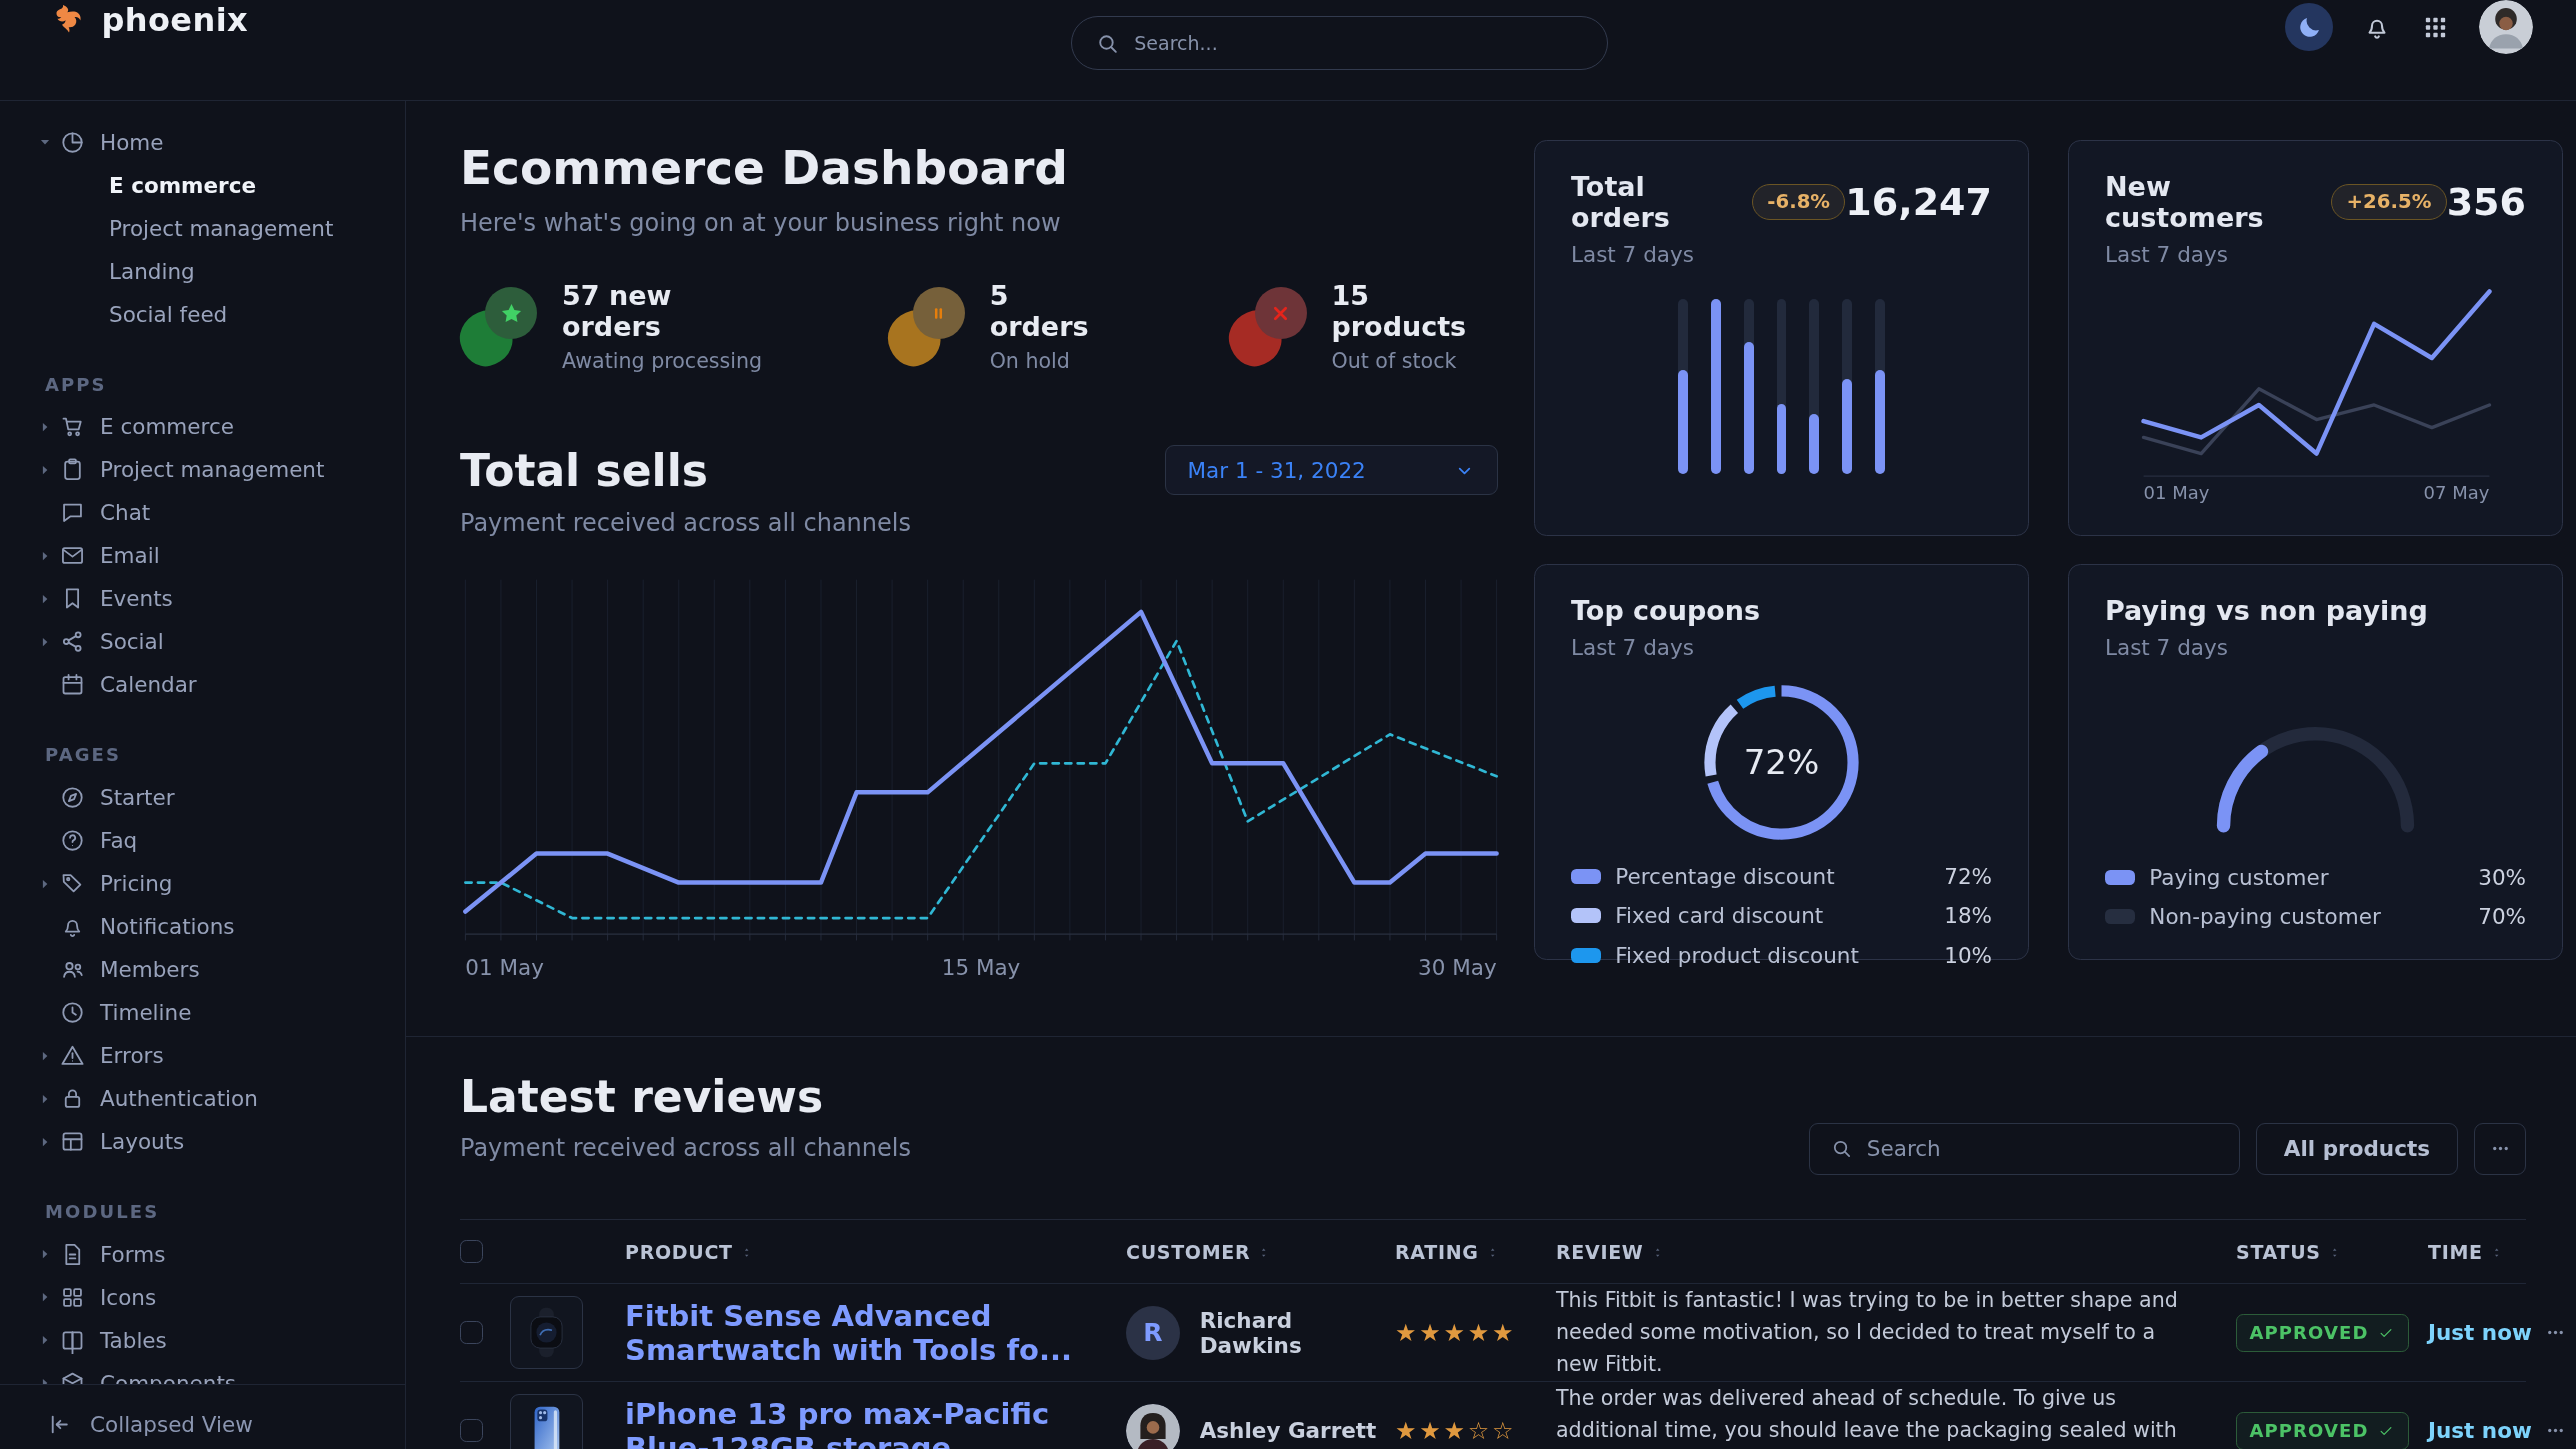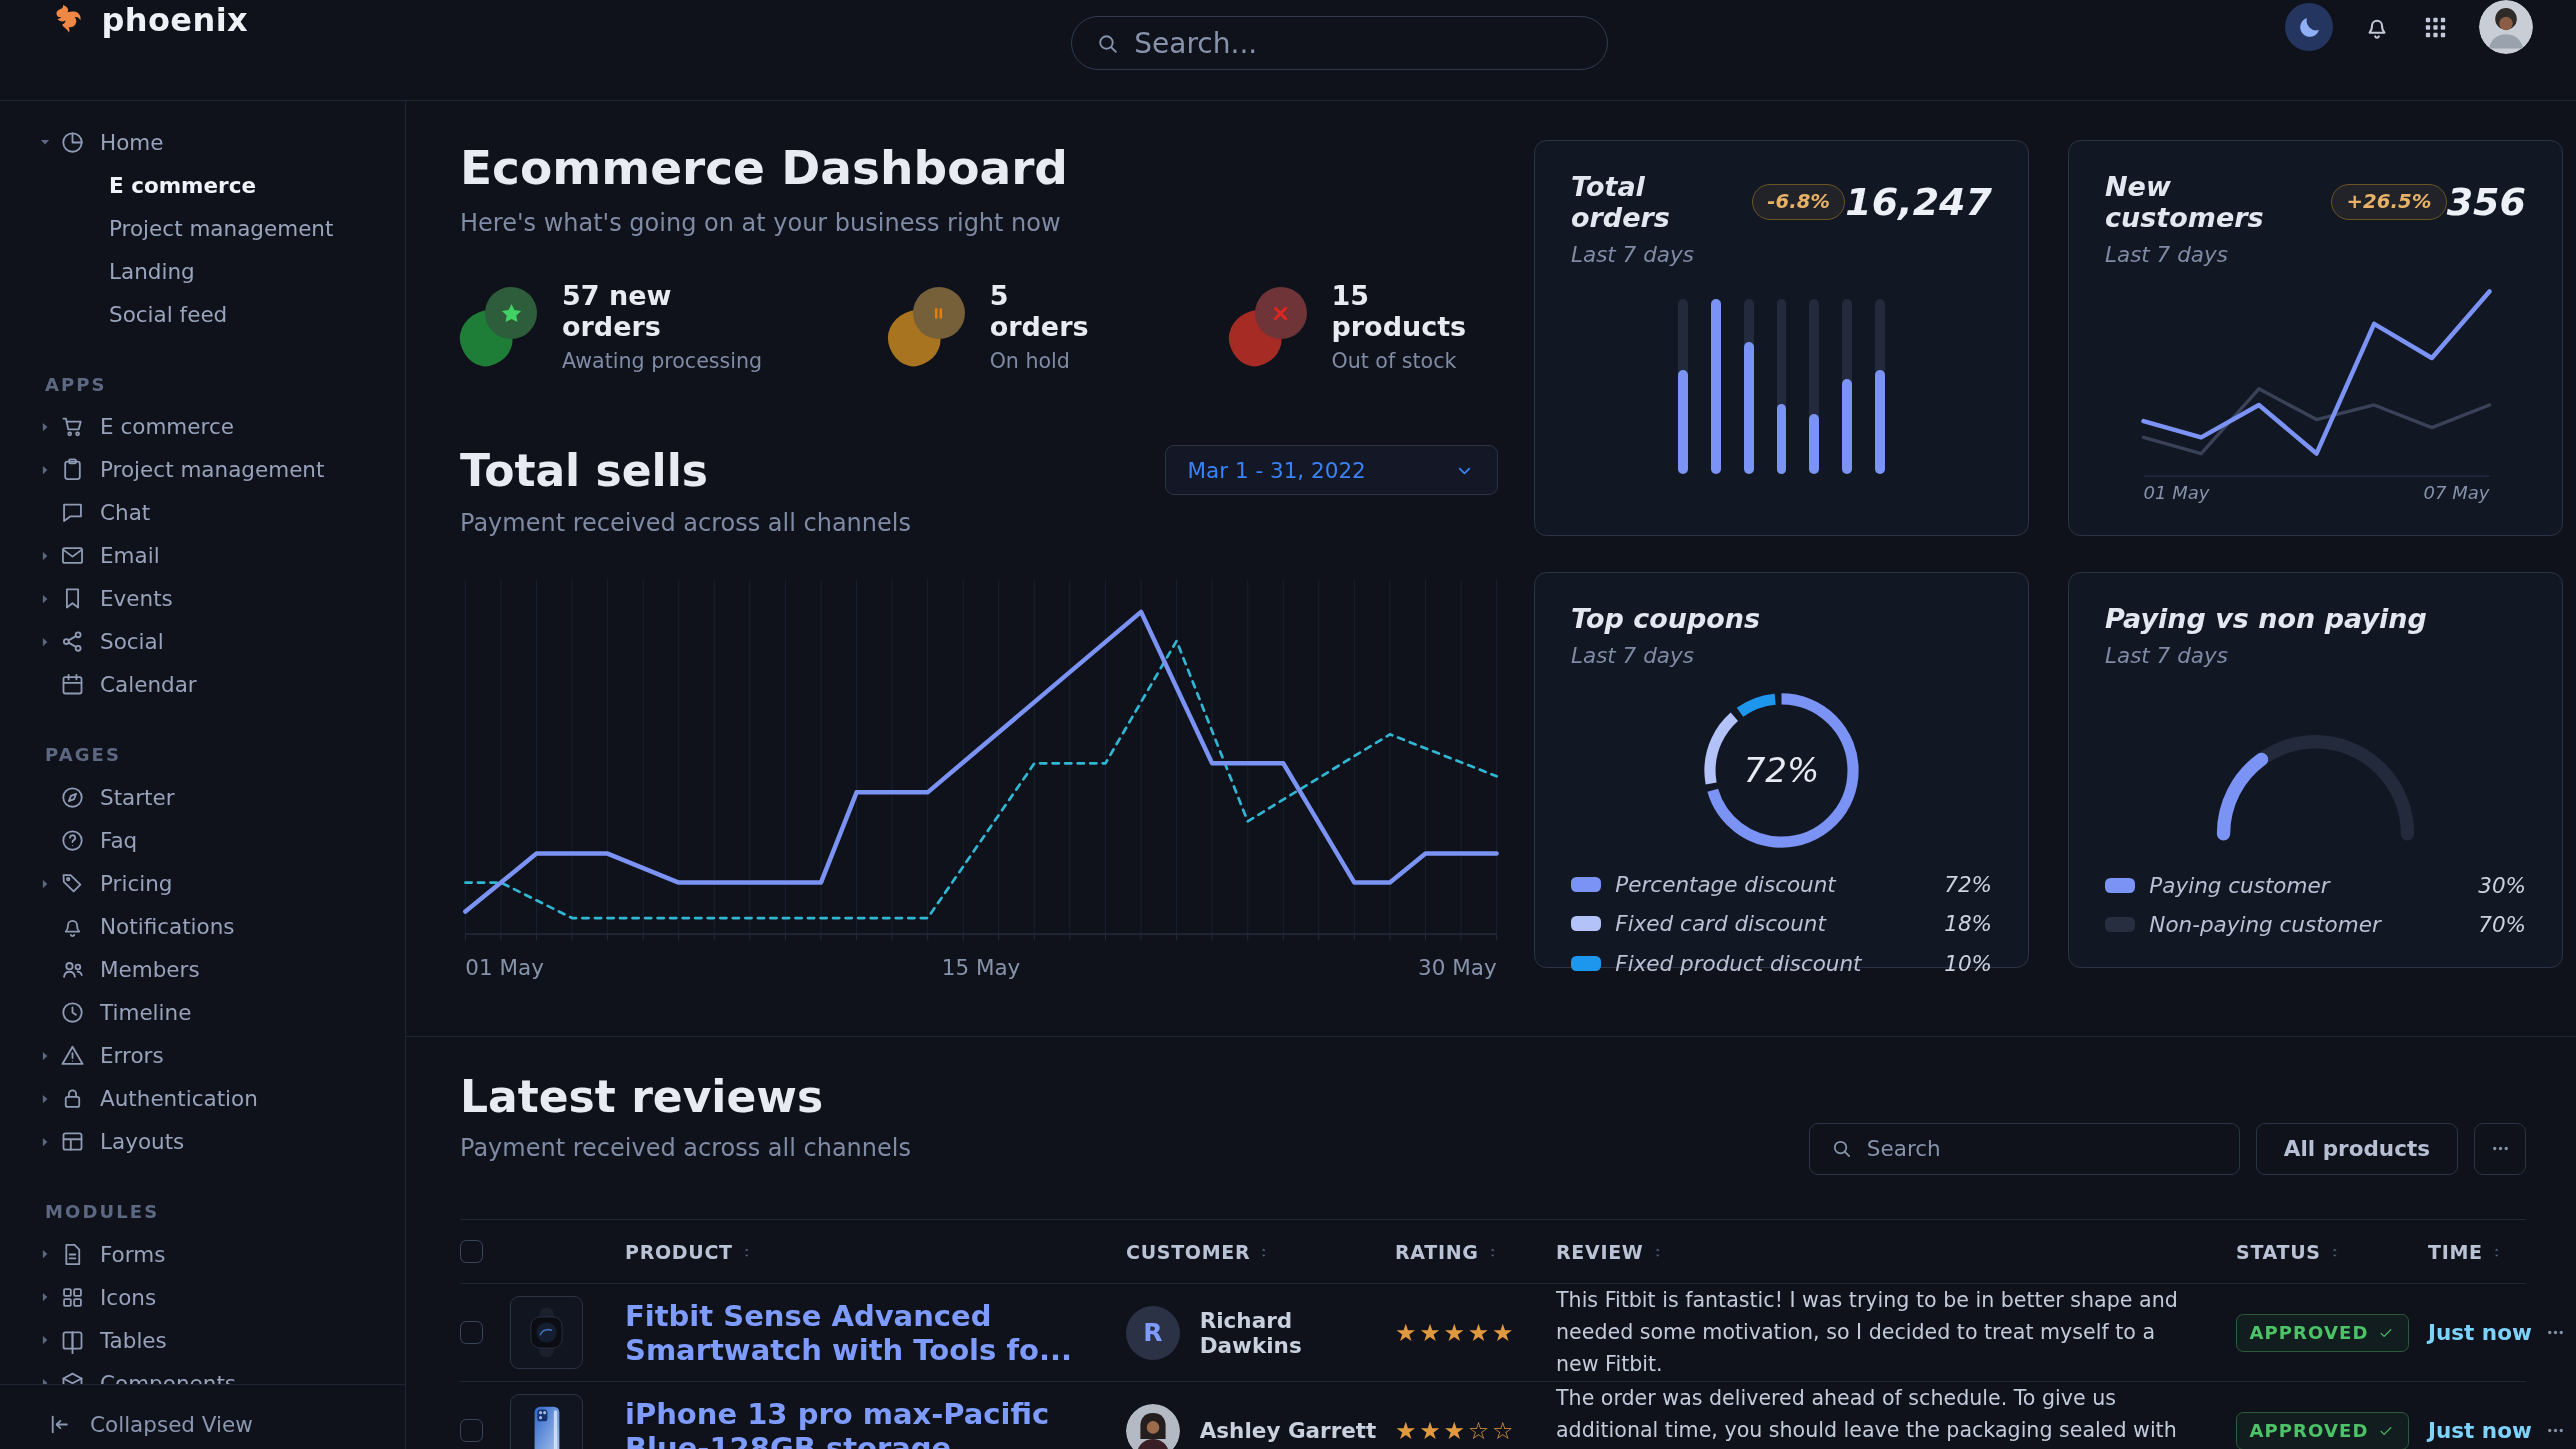--- a/index.html
+++ b/index.html
@@ -9,21 +9,21 @@
     font-family:"DejaVu Sans","Liberation Sans",sans-serif;
   }
   .navbar { height:101px; display:flex; align-items:flex-start; padding:0 43px 0 50px;
     border-bottom:0.9px solid #1f2534; position:relative; }
   .logo { display:flex; align-items:center; gap:12.5px; }
   .logo-text { font-size:32px; font-weight:600; color:#eef1f6; letter-spacing:0.4px; }
   .nav-search { position:absolute; left:1071px; top:16px; width:537px; height:54px;
     border:0.9px solid #323a4e; border-radius:27px; display:flex; align-items:center;
     gap:14.3px; padding:0 23px; color:#8792ab; }
   .nav-search input { flex:1; background:transparent; border:0; outline:none;
-    color:#c7cede; font-size:28px; font-family:inherit; }
+    color:#c7cede; font-size:19px; font-family:inherit; }
   input::placeholder { color:#8792ab; }
   .nav-right { margin-left:auto; display:flex; align-items:center; gap:29px; }
   .moon-btn { width:48px; height:48px; border-radius:50%; background:#24365f;
     display:flex; align-items:center; justify-content:center; color:#8fb0f7; border:0; cursor:pointer; }
   .nav-ic { color:#c2c9d8; background:none; border:0; cursor:pointer; display:flex; }
   .nav-avatar { width:54px; height:54px; border-radius:50%; overflow:hidden; cursor:pointer; }
 
   .icon { display:inline-flex; }
   .icon svg { display:block; }
 
@@ -62,21 +62,21 @@
   .stat-sub { font-size:20.6px; color:#7f8aa4; margin-top:7.2px; }
 
   .sells-header { display:flex; justify-content:space-between; align-items:flex-start; margin-top:72px; }
   .section-title { font-size:44px; font-weight:700; color:#e8ebf2; }
   .section-sub { font-size:24px; color:#7f8aa4; margin-top:12.5px; }
   .date-select { width:333px; height:50px; border:0.9px solid #2b3345; border-radius:9px;
     background:#141826; display:flex; align-items:center; justify-content:space-between;
     padding:0 21.5px; color:#3b82f6; font-size:21.5px; cursor:pointer; }
   #sells-chart { width:1042px; height:421px; margin-top:30px; display:block; }
 
-  .cards-grid { display:grid; grid-template-columns:495px 495px; grid-auto-rows:396px; gap:36px 39px;font-style:italic; }
+  .cards-grid { display:grid; grid-template-columns:495px 495px; grid-auto-rows:396px; gap:28px 39px; }
   .card { background:#121724; border:0.9px solid #2c3347; border-radius:12.5px;
     padding:30px 36px; display:flex; flex-direction:column; }
   .card-head { display:flex; align-items:center; }
   .card-title { font-size:27px; font-weight:700; color:#e3e7f0; }
   .badge-soft { margin-left:16px; font-size:19.7px; font-weight:700; padding:4.5px 14.3px 6.3px;
     border-radius:18px; color:#e7b267; border:0.9px solid #6b5524; background:rgba(231,178,103,.08); }
   .card-value { margin-left:auto; font-size:38px; font-weight:700; color:#edf0f6; }
   .card-period { font-size:21.5px; color:#7f8aa4; margin-top:9px; }
   .legend { margin-top:auto; }
   .lg-row { display:flex; align-items:center; gap:14.3px; font-size:21.5px; margin-top:14.3px; }

